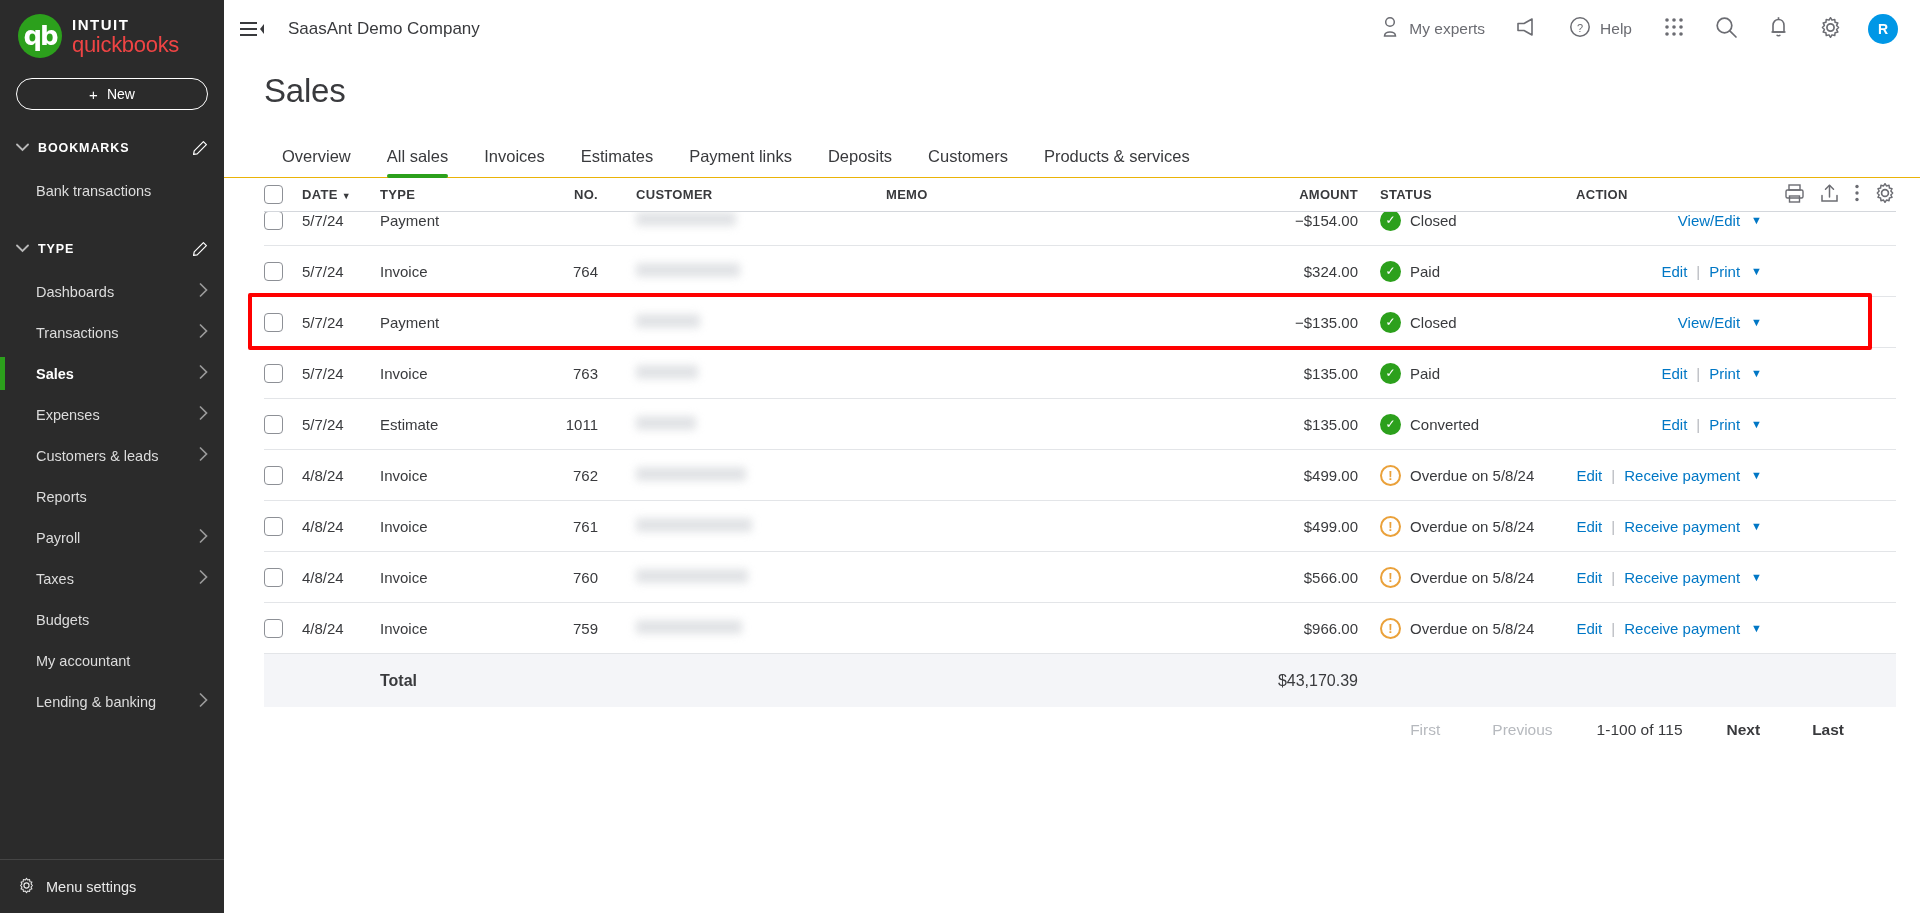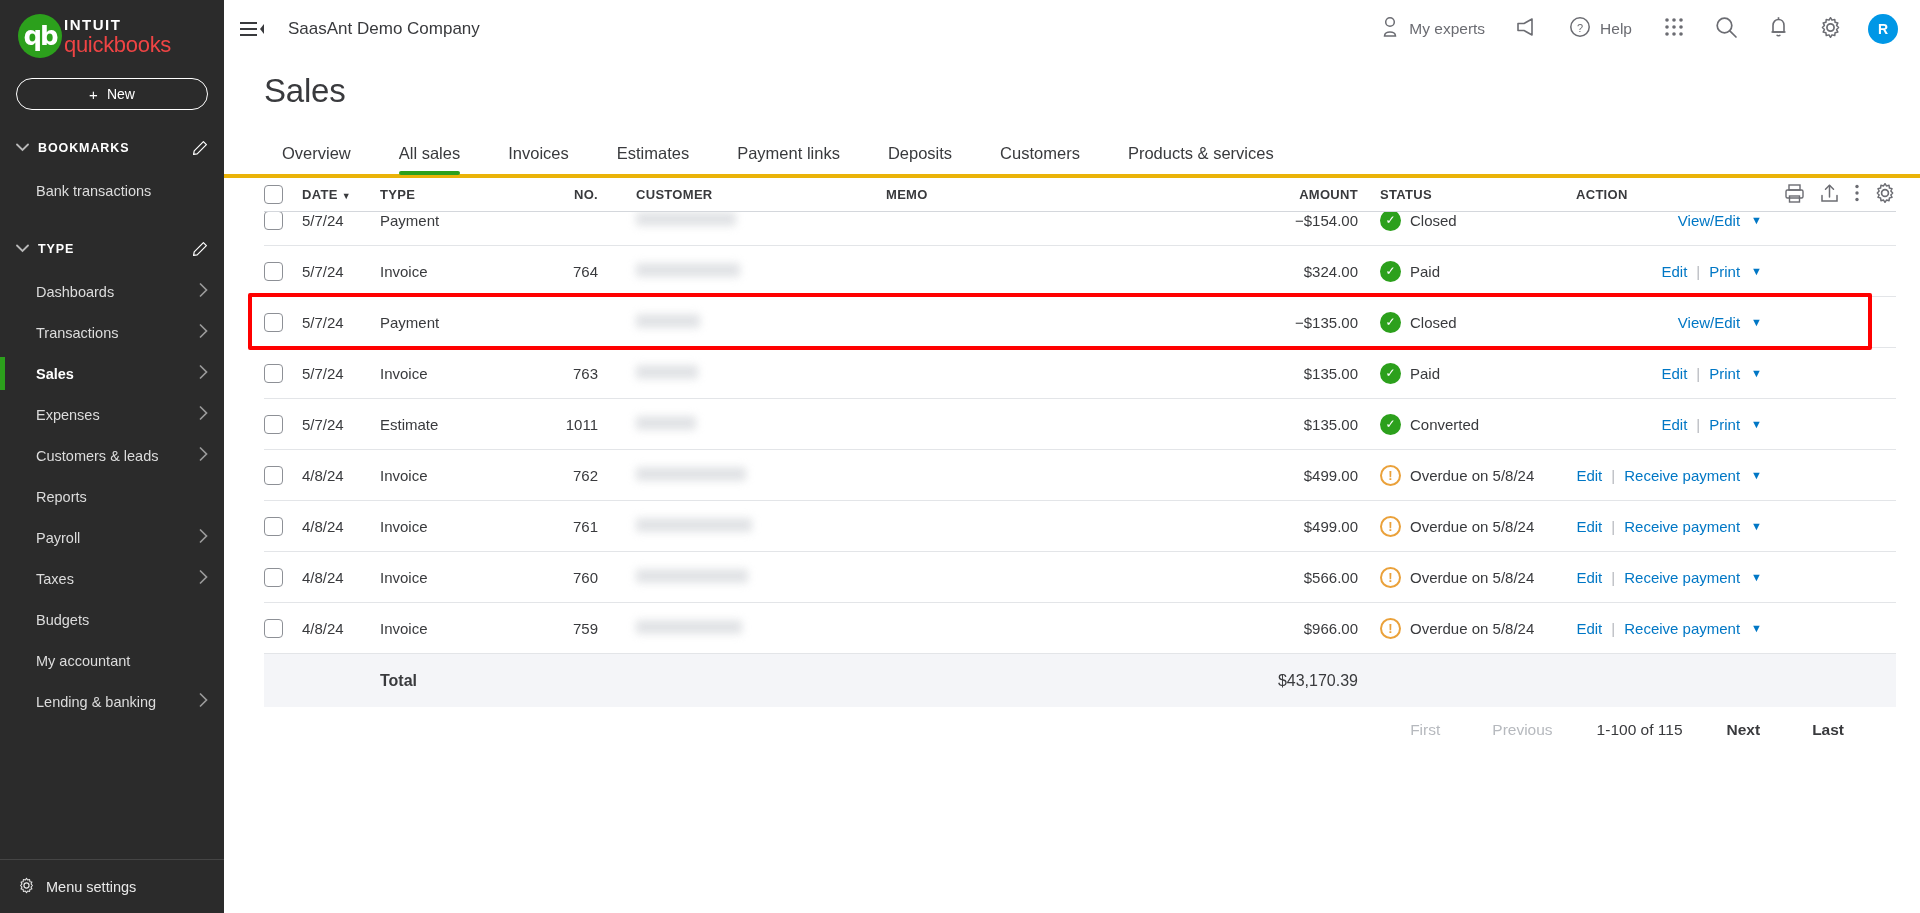--- a/index.html
+++ b/index.html
@@ -13,21 +13,21 @@
 
   
   .sidebar {
     width: 224px; height: 913px;
     background: #2b2b2b;
     color: #e8e8e8;
     flex: 0 0 224px;
     position: relative;
     overflow: hidden;
   }
-  .brand { display: flex; align-items: center; gap: 2px; padding: 14px 0 0 18px; }
+  .brand { display: flex; align-items: center; gap: 10px; padding: 14px 0 0 18px; }
   .qb-dot {
     width: 44px; height: 44px; border-radius: 50%;
     background: #2ca01c; position: relative; flex: 0 0 44px;
   }
   .qb-dot span {
     position: absolute; inset: 0; display: flex; align-items: center; justify-content: center;
     color: #fff; font-size: 26px; font-weight: bold; font-family: "DejaVu Sans", sans-serif;
     letter-spacing: -2px;
   }
   .brandtext { line-height: 1.0; }
@@ -98,23 +98,23 @@
     color: #fff; display: flex; align-items: center; justify-content: center;
     font-size: 14px; font-weight: 600; margin-left: 12px; margin-right: 4px; cursor: pointer;
   }
 
   .page-title {
     font-size: 33px; color: #393a3d; font-weight: 400;
     padding: 14px 0 0 16px; margin-left: 24px; letter-spacing: -0.2px;
   }
 
   .tabs {
-    display: flex; align-items: flex-end; gap: 12px;
+    display: flex; align-items: flex-end; gap: 0;
     padding: 0 0 0 40px; height: 48px; margin-top: 20px;
-    border-bottom: 4px solid #eab308;
+    border-bottom: 1px solid #eab308;
   }
   .tab {
     padding: 0 18px 11px 18px; font-size: 16.5px; color: #393a3d;
     cursor: pointer; position: relative; white-space: nowrap;
   }
   .tab.active { font-weight: 400; }
   .tab.active::after {
     content: ""; position: absolute; left: 18px; right: 18px; bottom: -1px;
     height: 4px; background: #2ca01c; border-radius: 2px;
   }

